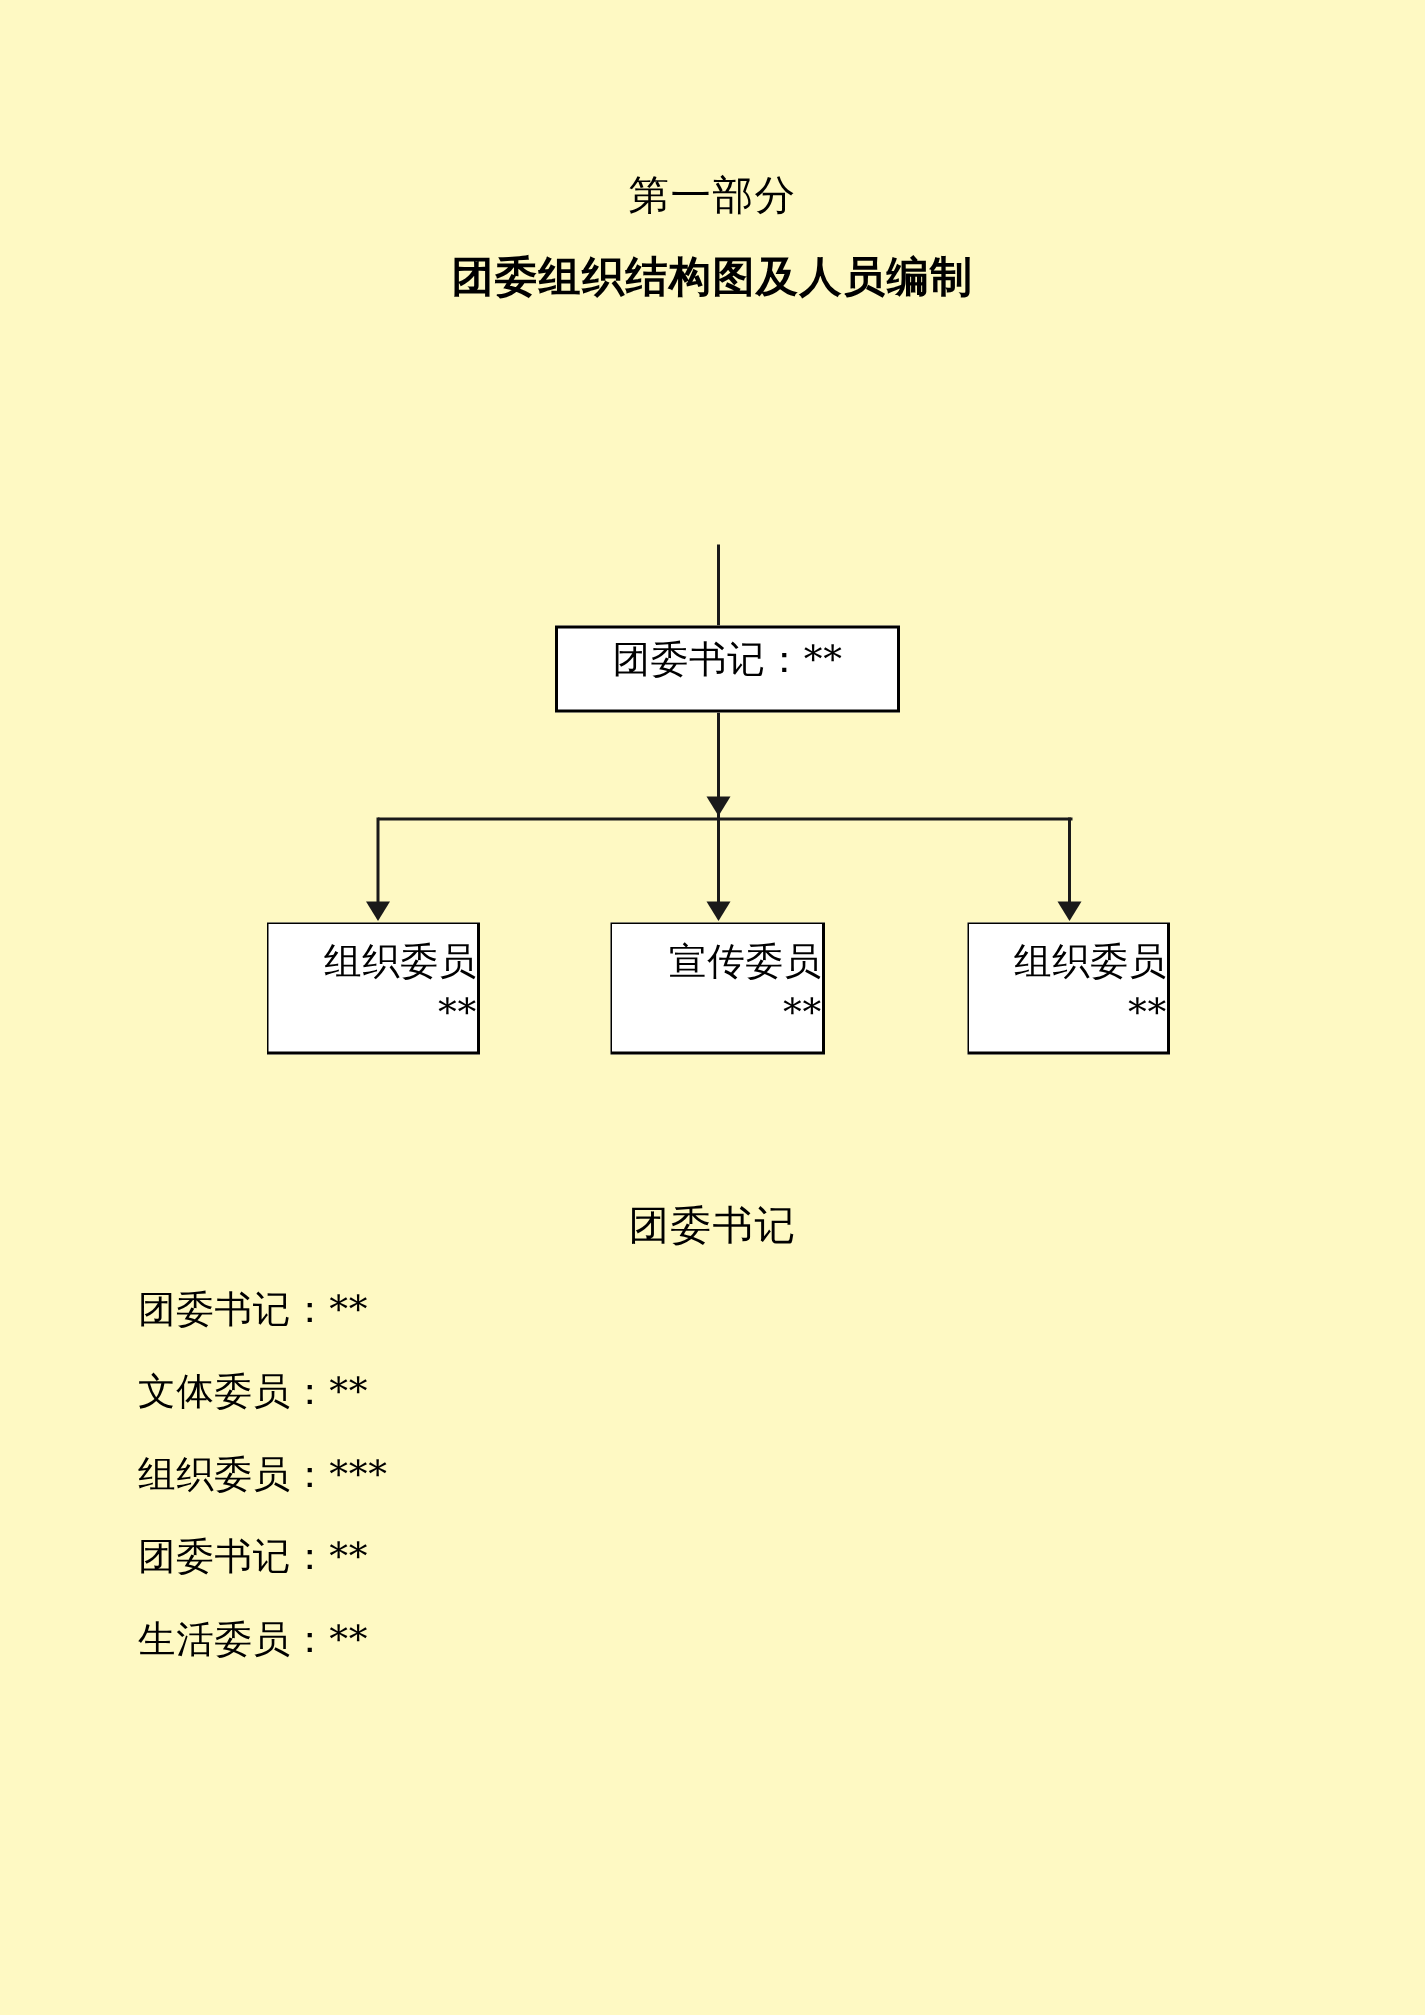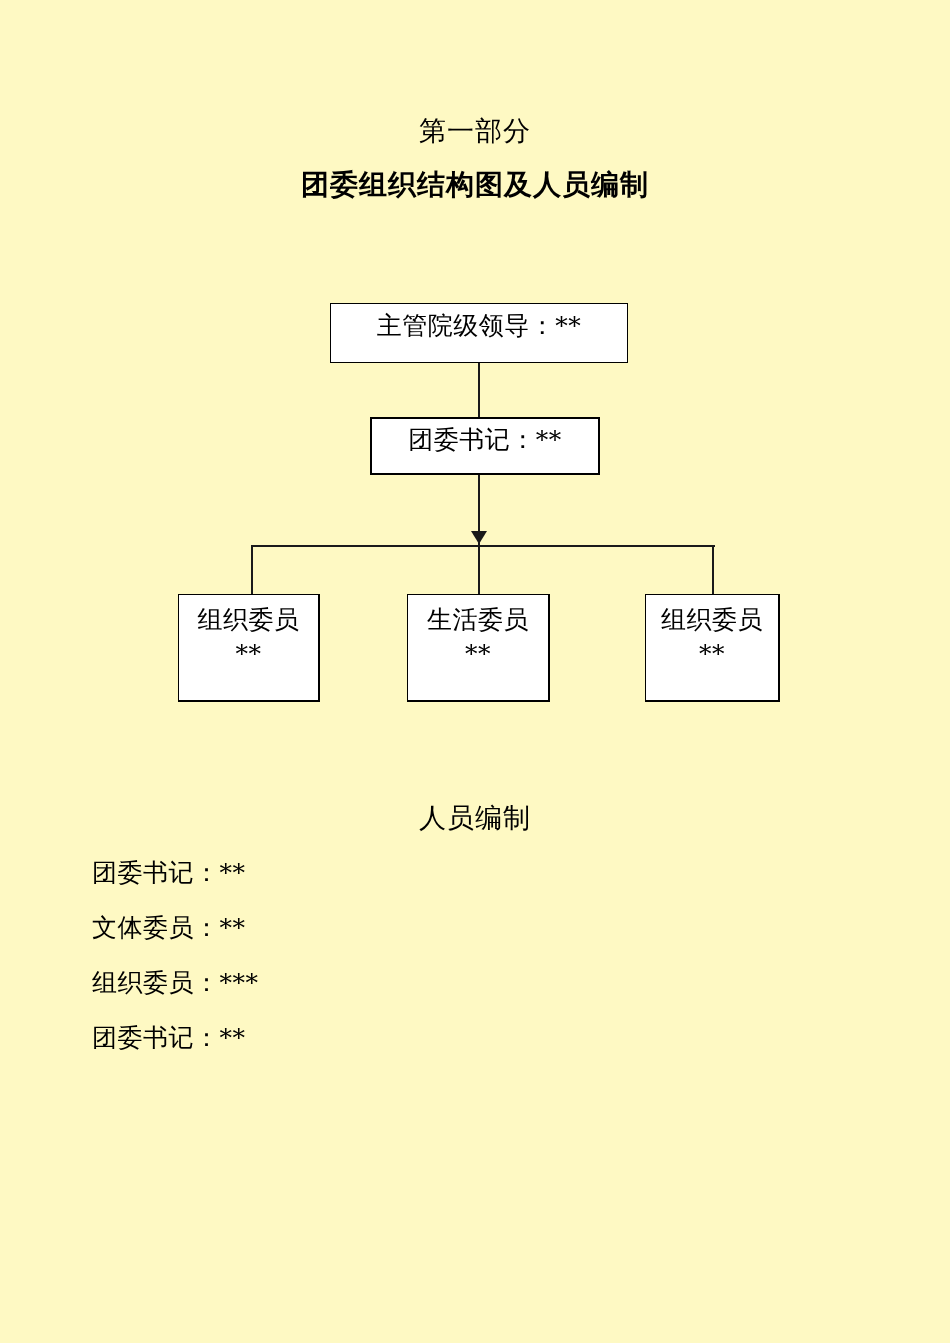--- a/index.html
+++ b/index.html
@@ -85,25 +85,26 @@
     left: 370px;
     top: 417px;
     width: 230px;
     height: 58px;
     padding-top: 4px;
     border-width: 2px;
     border-color: #000000;
   }
   
   .node-leaf {
-    top: 594px;
-    height: 108px;
+    top: 615px;
+    height: 88px;
     padding-top: 8px;
     border-right-width: 2px;
     border-bottom-width: 2px;
+    align-items: flex-end;
   }
   .leaf-org   { left: 178px; width: 142px; }
   .leaf-arts  { left: 407px; width: 143px; }
   .leaf-promo { left: 645px; width: 135px; }
 
   
   .vline, .hline {
     position: absolute;
     background: #1a1a1a;
     z-index: 1;
@@ -166,47 +167,45 @@
 
     <div class="vline drop-left"></div>
     <div class="arrow arrow-left"></div>
 
     <div class="vline drop-mid"></div>
     <div class="arrow arrow-mid"></div>
 
     <div class="vline drop-right"></div>
     <div class="arrow arrow-right"></div>
 
-    <div class="node node-lead">
-      <span class="node-line">主管院级领导：**</span>
-    </div>
 
     <div class="node node-secretary">
       <span class="node-line">团委书记：**</span>
     </div>
 
     <div class="node node-leaf leaf-org">
       <span class="node-line">组织委员</span>
       <span class="node-line">**</span>
     </div>
 
     <div class="node node-leaf leaf-arts">
-      <span class="node-line">生活委员</span>
+      <span class="node-line">宣传委员</span>
       <span class="node-line">**</span>
     </div>
 
     <div class="node node-leaf leaf-promo">
       <span class="node-line">组织委员</span>
       <span class="node-line">**</span>
     </div>
 
   </div>
 
-  <div class="section-title">人员编制</div>
+  <div class="section-title">团委书记</div>
 
   <div class="staff-list">
     <div class="staff-item">团委书记：**</div>
     <div class="staff-item">文体委员：**</div>
     <div class="staff-item">组织委员：***</div>
     <div class="staff-item">团委书记：**</div>
+    <div class="staff-item">生活委员：**</div>
   </div>
 
 </div>
 
 </body></html>

